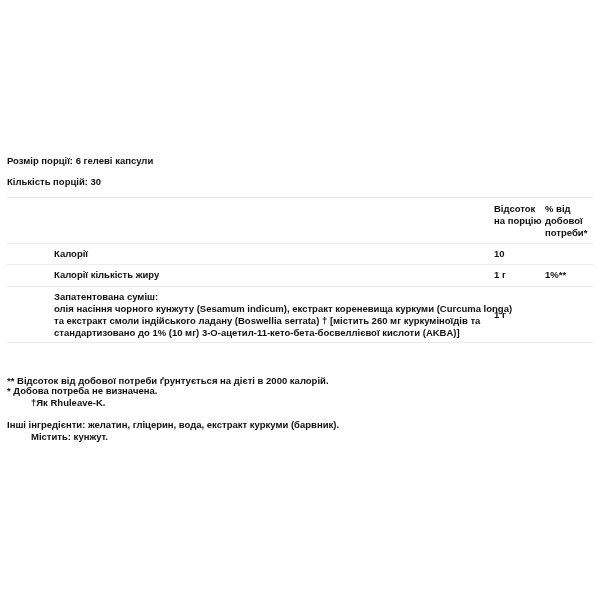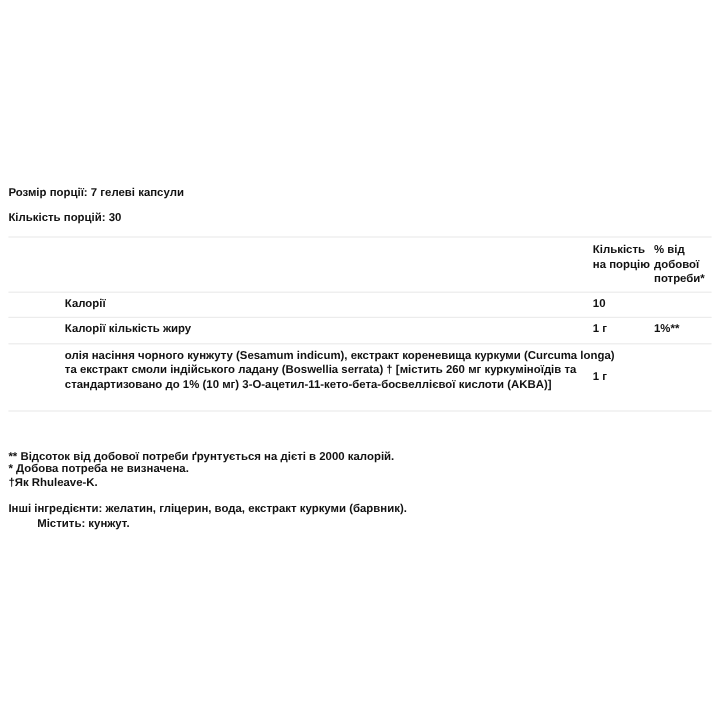--- a/index.html
+++ b/index.html
@@ -48,47 +48,48 @@
       left: 0;
       font-weight: bold;
       white-space: nowrap;
     }
   </style>
 </head>
 <body>
 
 <div class="wrap">
 
-  <div class="meta-line" style="top:155px;">Розмір порції: 7 гелеві капсули</div>
+  <div class="meta-line" style="top:155px;">Розмір порції: 6 гелеві капсули</div>
   <div class="meta-line" style="top:176px;">Кількість порцій: 30</div>
 
   <div class="sep" style="top:197px;"></div>
 
-  <div class="cell col-amt" style="top:203px;">Кількість на порцію</div>
+  <div class="cell col-amt" style="top:203px;">Відсоток на порцію</div>
   <div class="cell col-dv" style="top:203px;">% від добової потреби*</div>
 
   <div class="sep" style="top:243px;"></div>
 
   <div class="cell col-name" style="top:248px;">Калорії</div>
   <div class="cell col-amt" style="top:248px;">10</div>
 
   <div class="sep" style="top:264px;"></div>
 
   <div class="cell col-name" style="top:269px;">Калорії кількість жиру</div>
   <div class="cell col-amt" style="top:269px;">1 г</div>
   <div class="cell col-dv" style="top:269px;">1%**</div>
 
   <div class="sep" style="top:286px;"></div>
 
   <div class="cell col-name" style="top:291px; width:470px;">
+    <div>Запатентована суміш:</div>
     <div>олія насіння чорного кунжуту (Sesamum indicum), екстракт кореневища куркуми (Curcuma longa) та екстракт смоли індійського ладану (Boswellia serrata) † [містить 260 мг куркуміноїдів та стандартизовано до 1% (10 мг) 3-О-ацетил-11-кето-бета-босвеллієвої кислоти (AKBA)]</div>
   </div>
   <div class="cell col-amt" style="top:309px;">1 г</div>
 
   <div class="sep" style="top:342px;"></div>
 
   <div class="foot" style="top:353px;margin-top:32px;">* Добова потреба не визначена.</div>
   <div class="foot" style="top:375px;text-align:center;">** Відсоток від добової потреби ґрунтується на дієті в 2000 калорій.</div>
-  <div class="foot" style="top:397px;">†Як Rhuleave-K.</div>
+  <div class="foot" style="top:397px;margin-left:24px;">†Як Rhuleave-K.</div>
   <div class="foot" style="top:419px;">Інші інгредієнти: желатин, гліцерин, вода, екстракт куркуми (барвник).</div>
   <div class="foot" style="top:431px;padding-left:24px;">Містить: кунжут.</div>
 
 </div>
 
 </body></html>

